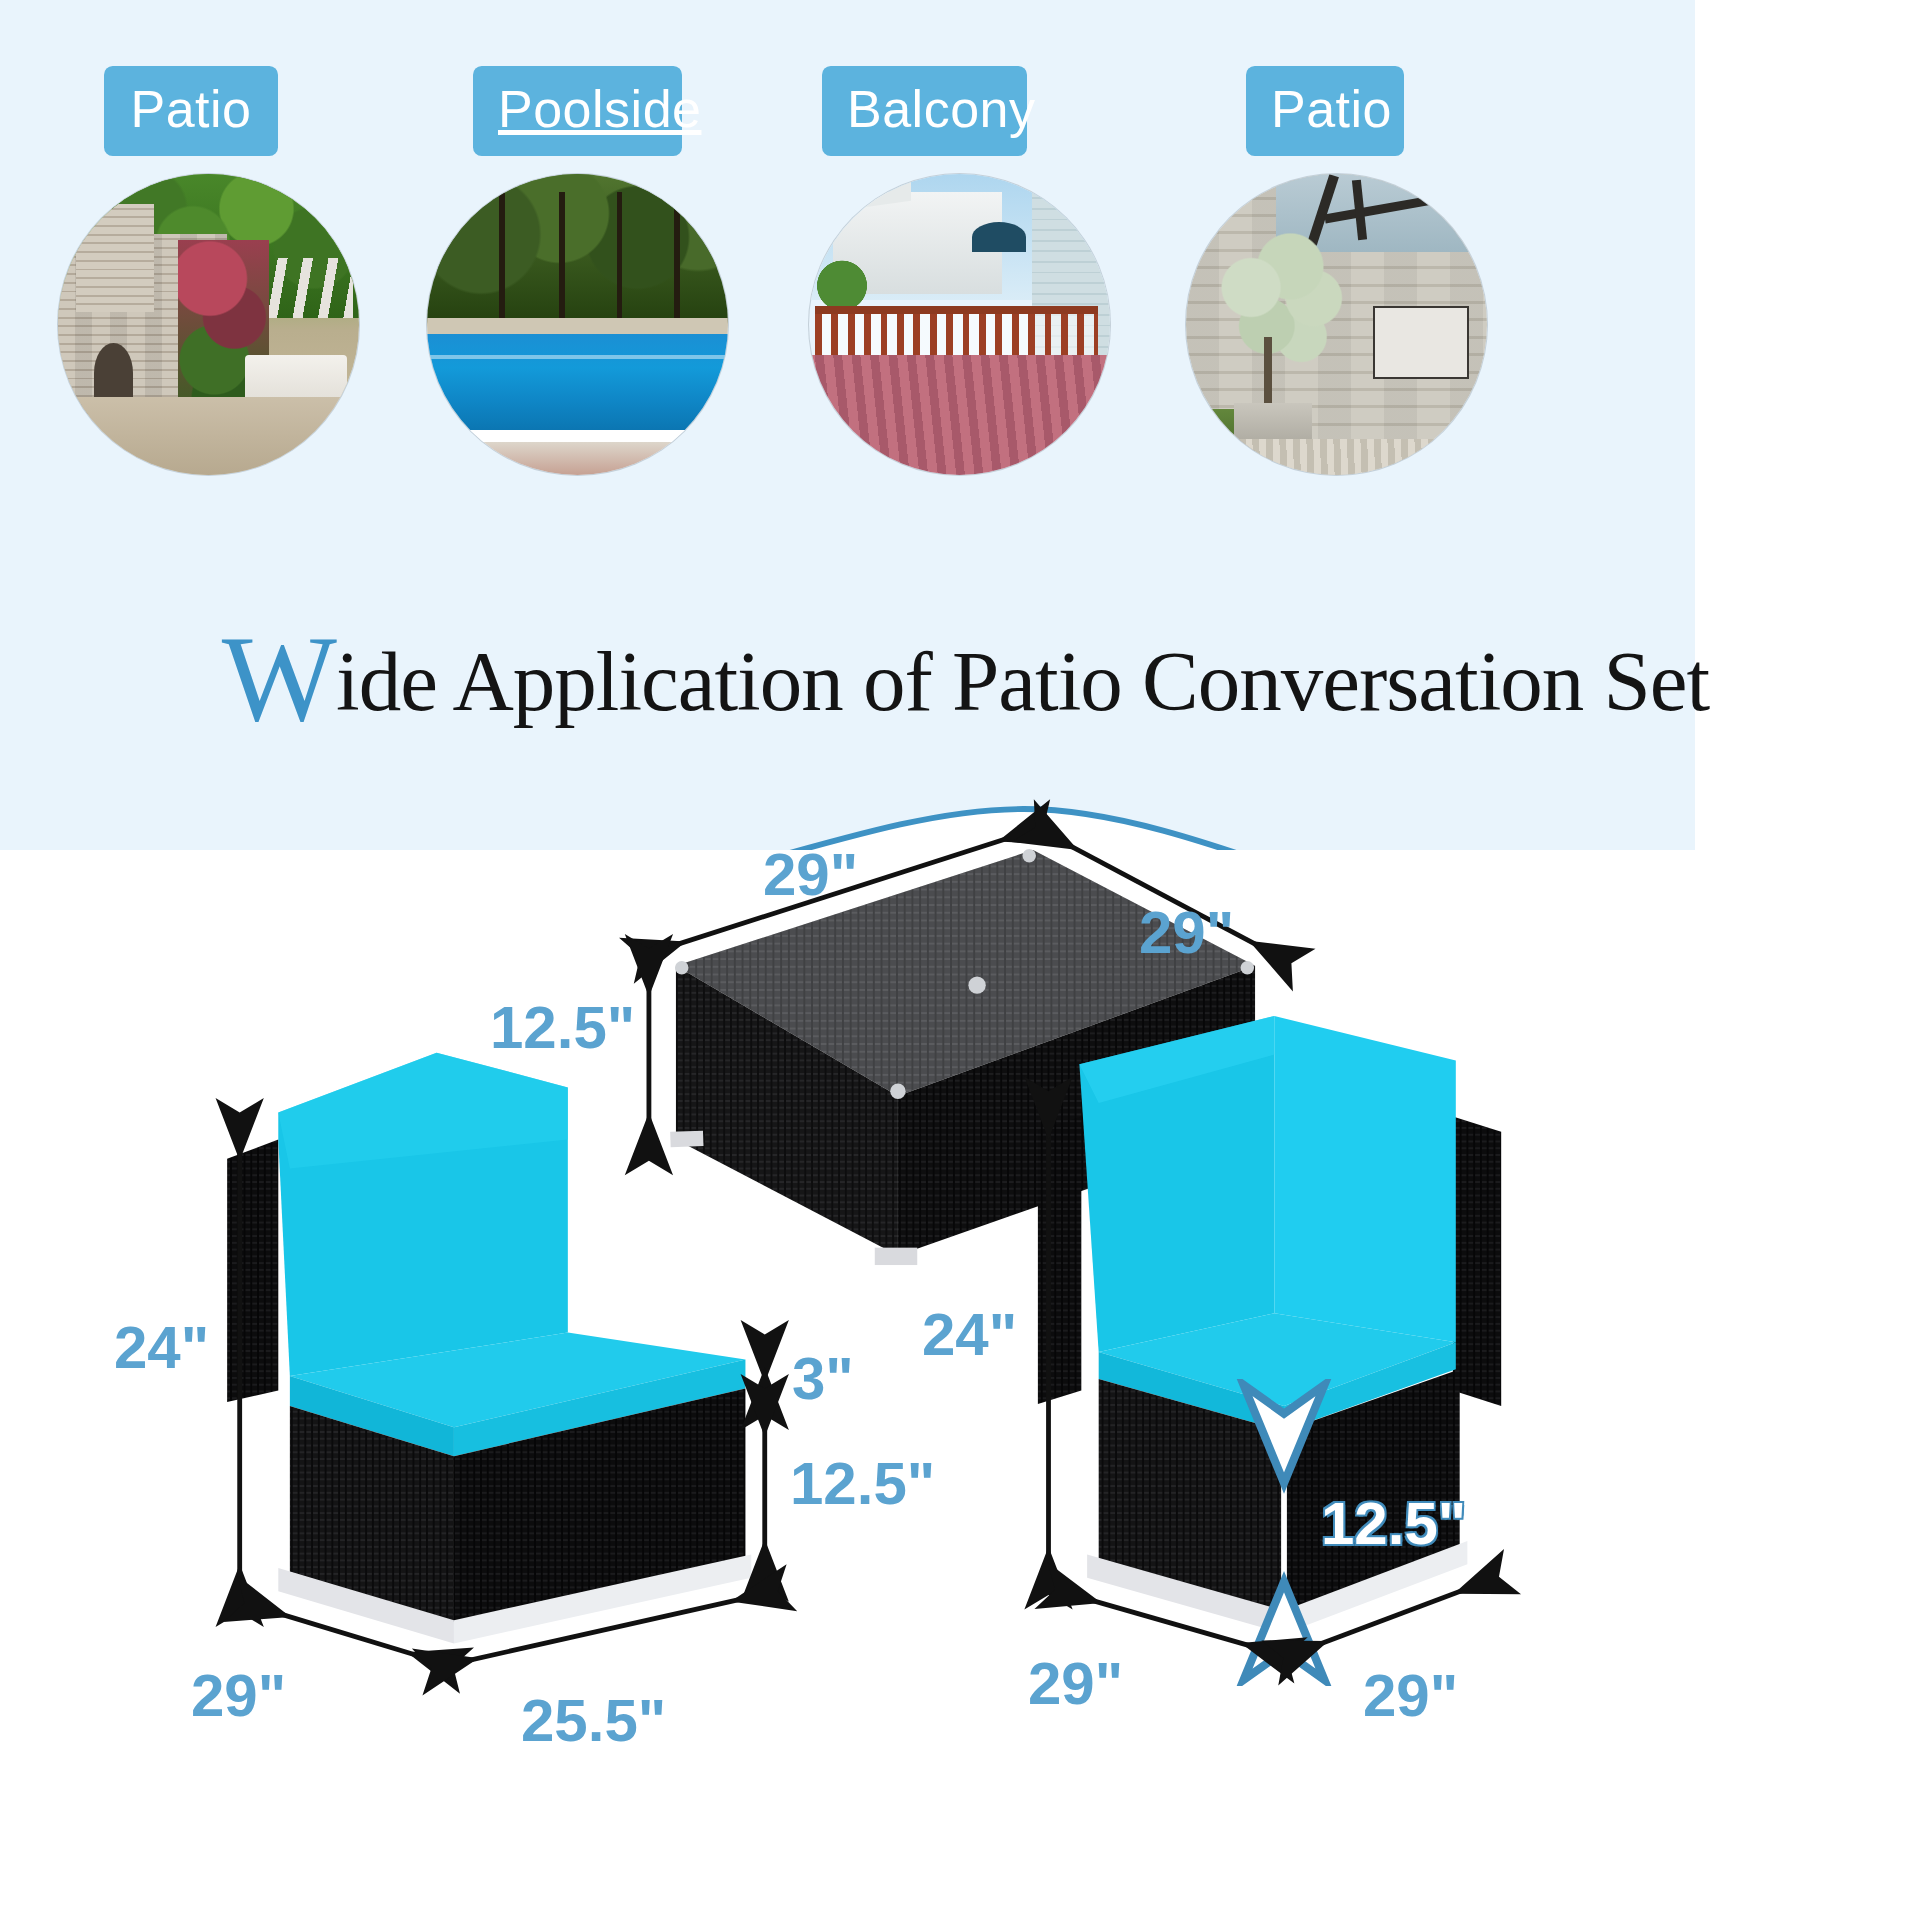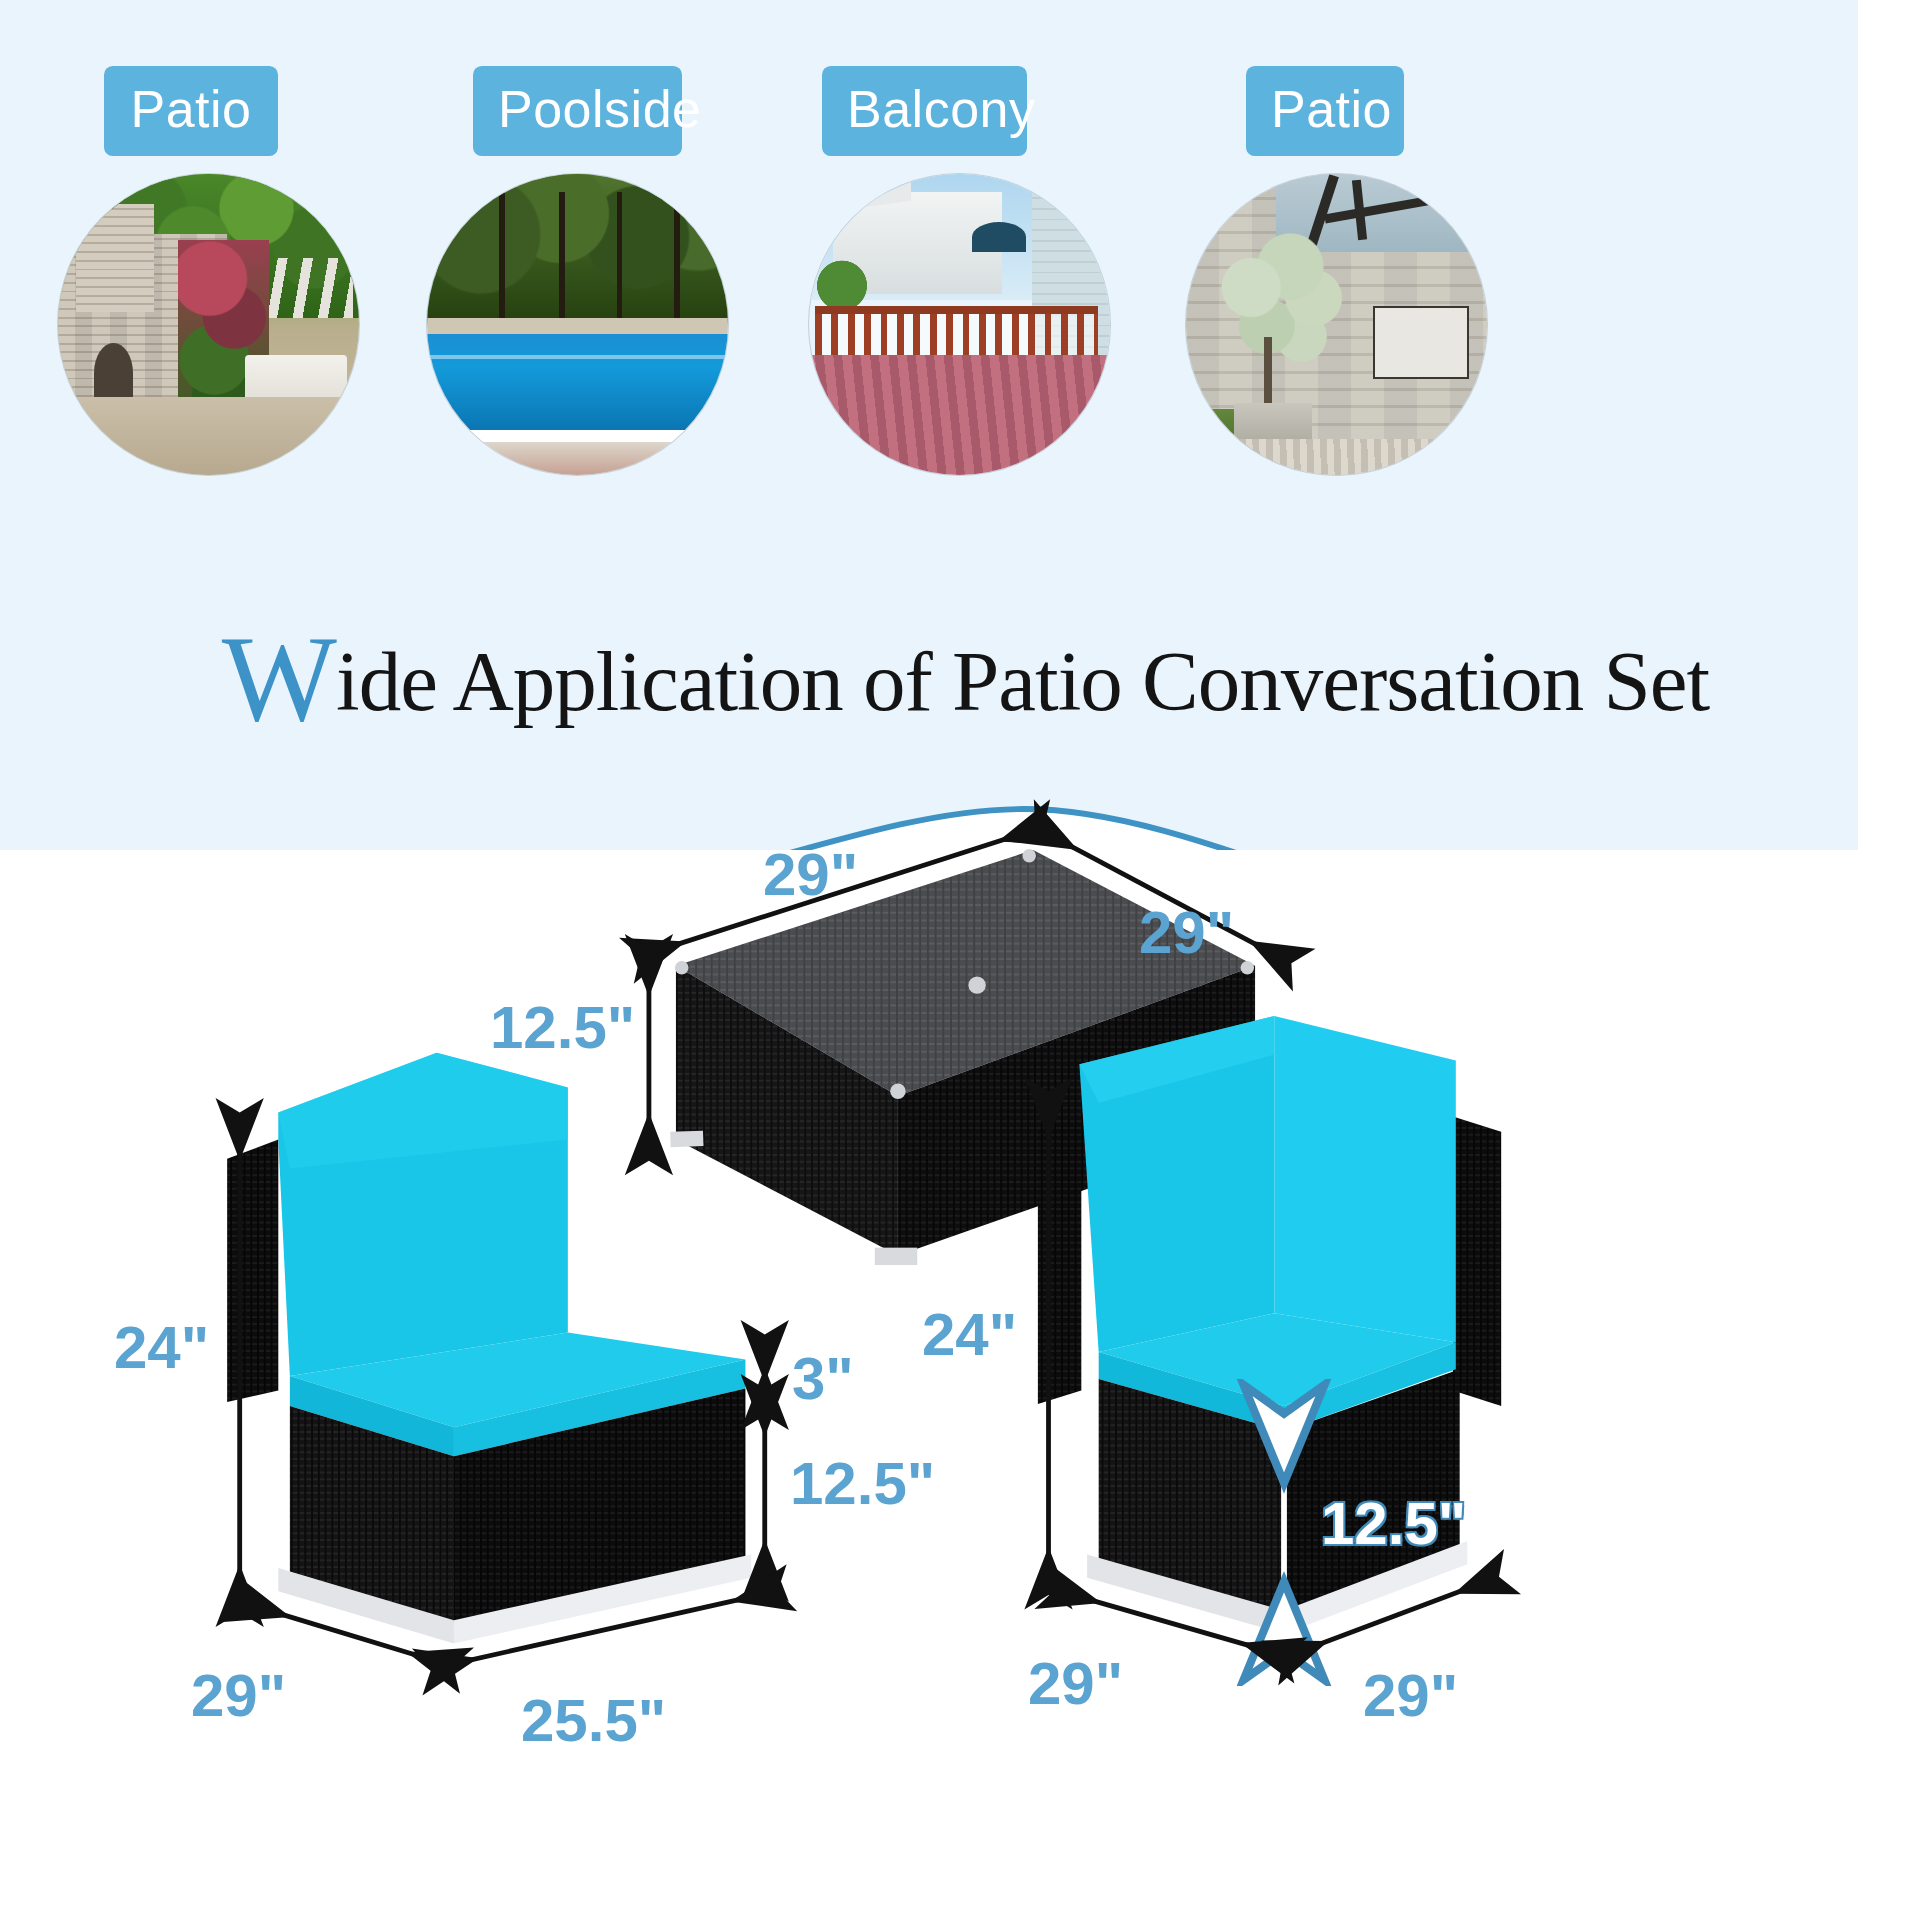--- a/index.html
+++ b/index.html
@@ -6,21 +6,21 @@
   html,body { width:1931px; height:1931px; }
   body {
     font-family:"Liberation Sans", sans-serif;
     background:#ffffff;
     position:relative;
     overflow:hidden;
   }
 
   
   #top-panel{
-    position:absolute; left:0; top:0; width:1858px; height:850px;
+    position:absolute; left:0; top:0; width:1695px; height:850px;
     background:#e9f4fc;
   }
   
   #wave-svg{ position:absolute; left:0; top:753px; width:1931px; height:251px; }
 
   .scene{ position:absolute; }
   .badge{
     position:absolute;
     background:#5cb3de;
     border-radius:8.7px;
@@ -177,21 +177,21 @@
         <div class="patio-pergola"></div>
         <div class="patio-ivy"></div>
         <div class="patio-arch"></div>
         <div class="patio-furn"></div>
         <div class="patio-ground"></div>
       </div>
     </div>
   </div>
 
   <div class="scene">
-    <div class="badge" style="left:473px; top:66px; width:209px;">Poolside</div>
+    <div class="badge" style="left:473px; top:66px; width:209px;text-decoration:underline;">Poolside</div>
     <div class="circle" style="left:427px; top:174px; width:301px; height:301px;">
       <div class="img">
         <div class="pool-trees"></div>
         <div class="pool-trunk" style="left:24%"></div>
         <div class="pool-trunk" style="left:44%"></div>
         <div class="pool-trunk" style="left:63%"></div>
         <div class="pool-trunk" style="left:82%"></div>
         <div class="pool-deckfar"></div>
         <div class="pool-water"></div>
         <div class="pool-edge"></div>

